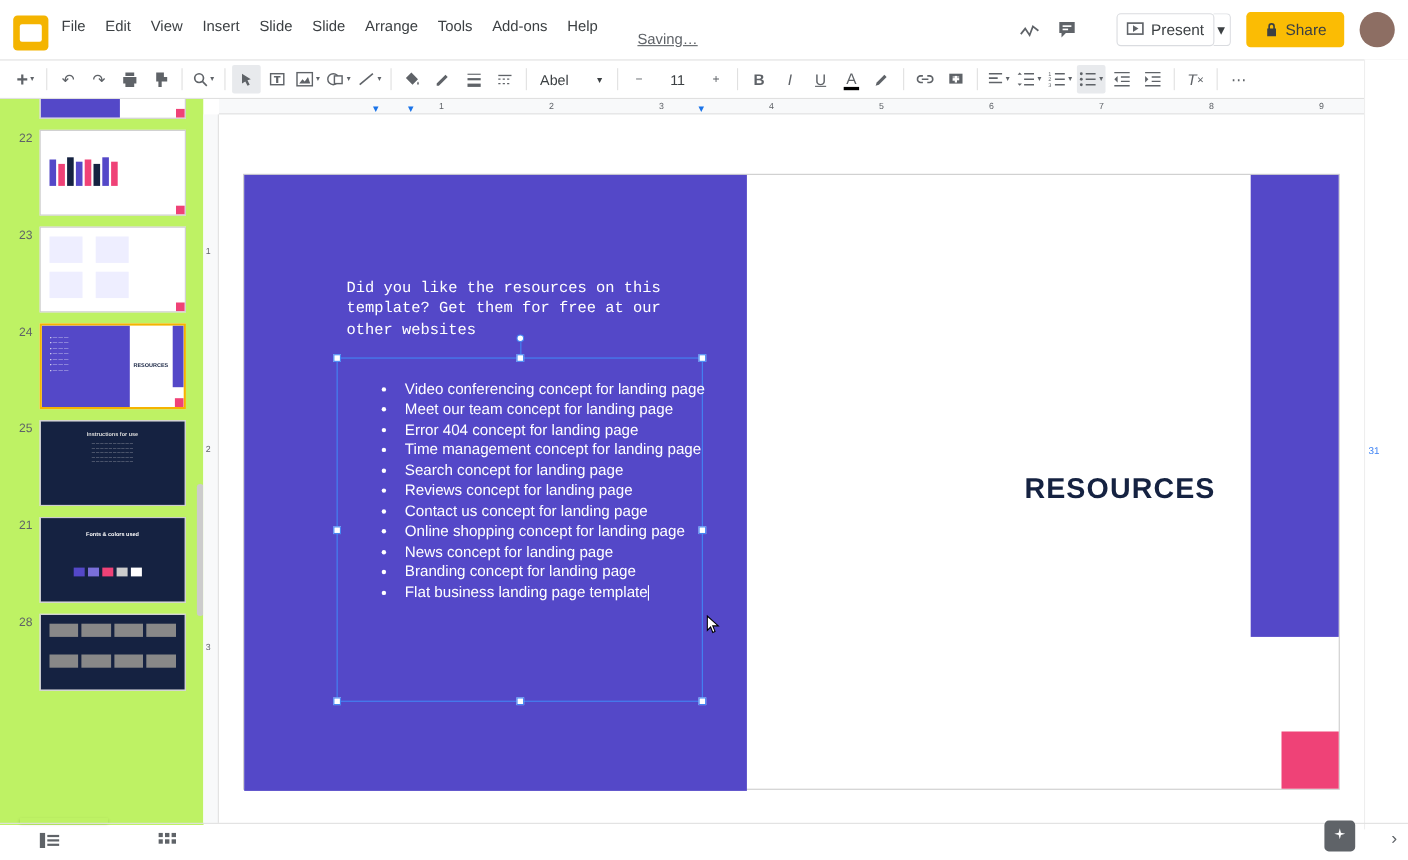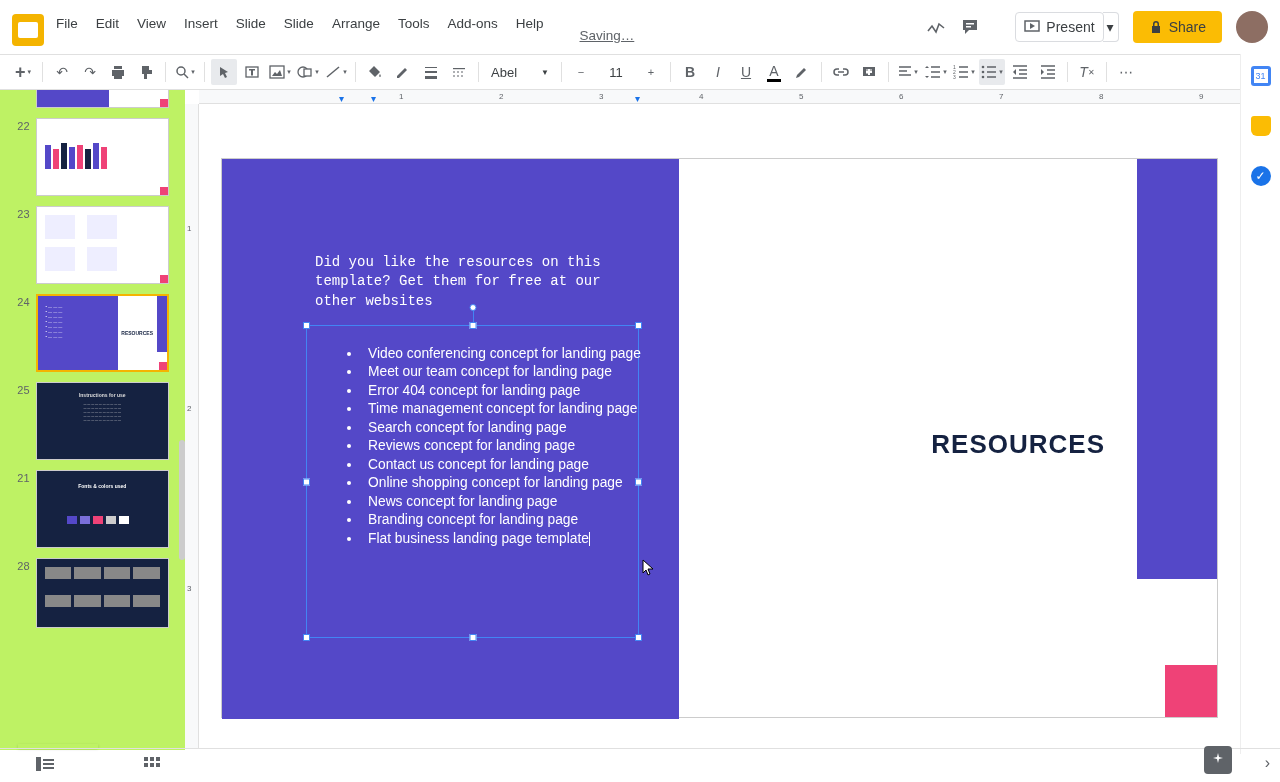--- a/index.html
+++ b/index.html
@@ -25,21 +25,21 @@
 .toolbar { height: 36px; border-top: 1px solid #e0e0e0; border-bottom: 1px solid #e0e0e0; display: flex; align-items: center; padding: 0 10px; gap: 2px; }
 .tbtn { width: 26px; height: 26px; display: flex; align-items: center; justify-content: center; color: #5f6368; cursor: pointer; font-size: 14px; border-radius: 2px; }
 .tbtn.sel { background: #e8eaed; }
 .tsep { width: 1px; height: 20px; background: #e0e0e0; margin: 0 4px; }
 .tdrop::after { content: "▾"; font-size: 7px; margin-left: 2px; color: #5f6368; }
 .font-sel { min-width: 70px; font-size: 13px; color: #3c4043; padding: 0 6px; display: flex; align-items: center; justify-content: space-between; cursor: pointer;}
 .size-sel { width: 40px; font-size: 13px; color: #3c4043; text-align: center; cursor: pointer; }
 .tb-chev { position: absolute; right: 18px; top: 62px; color: #5f6368; cursor: pointer; }
 
 
-.right-rail { position: absolute; right: 0; top: 54px; width: 40px; height: 700px; background: #fff; border-left: 1px solid #eee; display: flex; flex-direction: column; align-items: center; gap: 30px; padding-top: 12px;}
+.right-rail { position: absolute; right: 0; top: 54px; width: 40px; height: 700px; background: #fff; border-left: 1px solid #eee; display: flex; flex-direction: row; align-items: center; gap: 30px; padding-top: 12px;}
 .rail-icon { width: 20px; height: 20px; border-radius: 3px; cursor: pointer; }
 .rail-chev { position: absolute; bottom: 10px; right: 10px; color: #5f6368; }
 
 
 .filmstrip { position: absolute; left: 0; top: 90px; width: 185px; height: 660px; overflow: hidden; background: #bef264; padding: 0 16px;}
 .thumb-row { display: flex; align-items: flex-start; margin-bottom: 10px; }
 .thumb-num { width: 20px; font-size: 11px; color: #5f6368; text-align: right; padding-right: 6px; padding-top: 2px;}
 .thumb { width: 138px; height: 78px; border: 1px solid #ccc; background: #fff; position: relative; cursor: pointer; overflow: hidden;}
 .thumb.active { border: 2px solid #f4b400; }
 .thumb-purple { background: #5448c8; position: absolute; }

